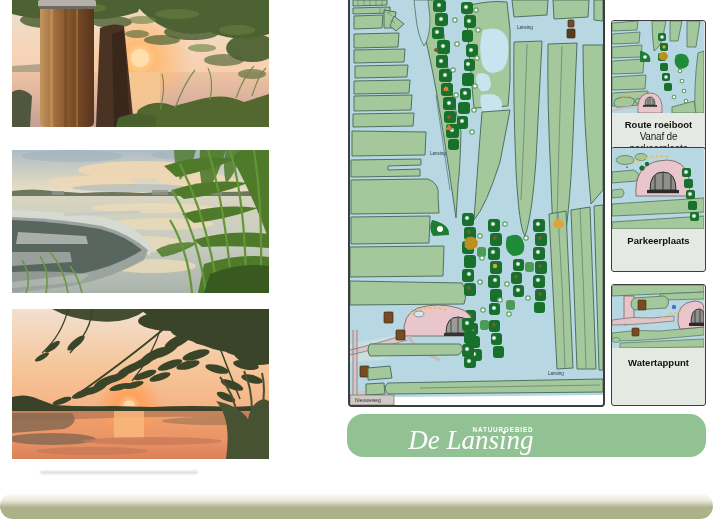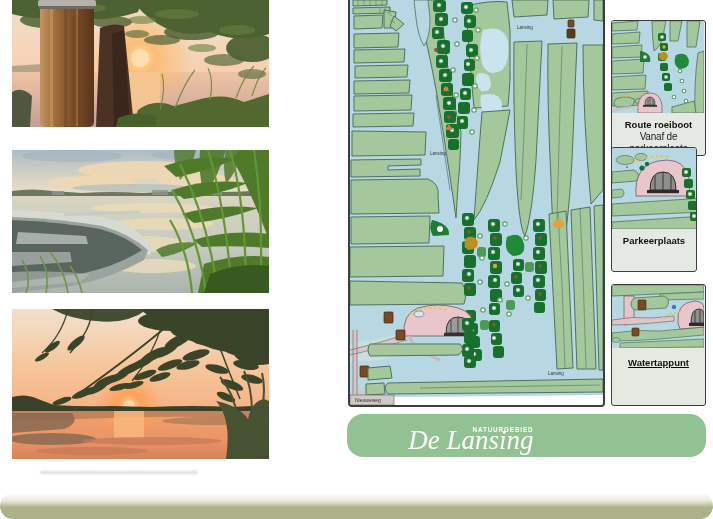--- a/index.html
+++ b/index.html
@@ -623,21 +623,21 @@
   <g stroke="#f0c040" stroke-width="1.4" fill="none" stroke-dasharray="2,2">
     <path d="M10,78 Q20,70 30,73"></path>
   </g>
 </svg>
 <div style="padding:6px 0 0 0;text-align:center;line-height:12px;">
   <div style="font-size:9.5px;font-weight:bold;color:#111;">Route roeiboot</div>
   <div style="font-size:10px;color:#222;letter-spacing:-0.2px;">Vanaf de parkeerplaats<br>naar de Glampingtent</div>
 </div>
 </div>
 
-<div class="abs" style="left:611px;top:147px;width:86px;height:125px;border:1.5px solid #3d3d3d;border-radius:3px;box-sizing:border-box;background:#e5e9e3;overflow:hidden;">
+<div class="abs" style="left:611px;top:147px;width:95px;height:125px;border:1.5px solid #3d3d3d;border-radius:3px;box-sizing:border-box;background:#e5e9e3;overflow:hidden;">
 <svg width="92" height="81" viewBox="0 0 92 81" style="display:block">
   <rect width="92" height="81" fill="#b7d7e2"></rect>
 
   <ellipse cx="13" cy="12" rx="9" ry="4.5" fill="#a4c89b" stroke="#4f7260" stroke-width="0.7"></ellipse>
   <ellipse cx="29" cy="9" rx="6" ry="3.5" fill="#a4c89b" stroke="#4f7260" stroke-width="0.7"></ellipse>
 
   <path d="M0,24 L22,22 Q30,26 24,33 L0,35 Z" fill="#a4c89b" stroke="#4f7260" stroke-width="0.8"></path>
   <path d="M0,42 L10,41 Q14,45 10,49 L0,50 Z" fill="#a4c89b" stroke="#4f7260" stroke-width="0.7"></path>
 
   <path d="M0,56 L92,50 L92,64 L0,68 Z" fill="#a4c89b" stroke="#4f7260" stroke-width="0.8"></path>
@@ -701,21 +701,21 @@
 
   <g stroke="#f0c040" stroke-width="1.6" fill="none" stroke-dasharray="2.2,2.2">
     <path d="M50,33 Q60,27 70,27"></path>
   </g>
 
   <rect x="26" y="15" width="8" height="10" rx="1" fill="#7a4a22" stroke="#3a2a12" stroke-width="0.6"></rect>
   <rect x="20" y="43" width="7" height="8" rx="1" fill="#7a4a22" stroke="#3a2a12" stroke-width="0.6"></rect>
 
   <circle cx="62" cy="22" r="2.2" fill="#3a78c2"></circle>
 </svg>
-<div style="padding:8px 0 0 0;text-align:center;line-height:13px;text-decoration:underline;">
+<div style="padding:8px 0 0 0;text-align:center;line-height:13px;">
   <div style="font-size:9.5px;font-weight:bold;color:#111;">Watertappunt</div>
 </div>
 </div>
 
 <div class="abs" style="left:347px;top:414px;width:359px;height:43px;background:#92c294;">
 
   <div style="position:absolute;left:96px;top:12px;width:120px;text-align:center;color:#fff;font-size:6.3px;font-weight:bold;letter-spacing:0.9px;">NATUURGEBIED</div>
 
   <div style="position:absolute;left:24px;top:13px;width:200px;text-align:center;color:#fff;font-family:'Liberation Serif',serif;font-style:italic;font-size:27px;line-height:1;">De Lansing</div>
 </div>

